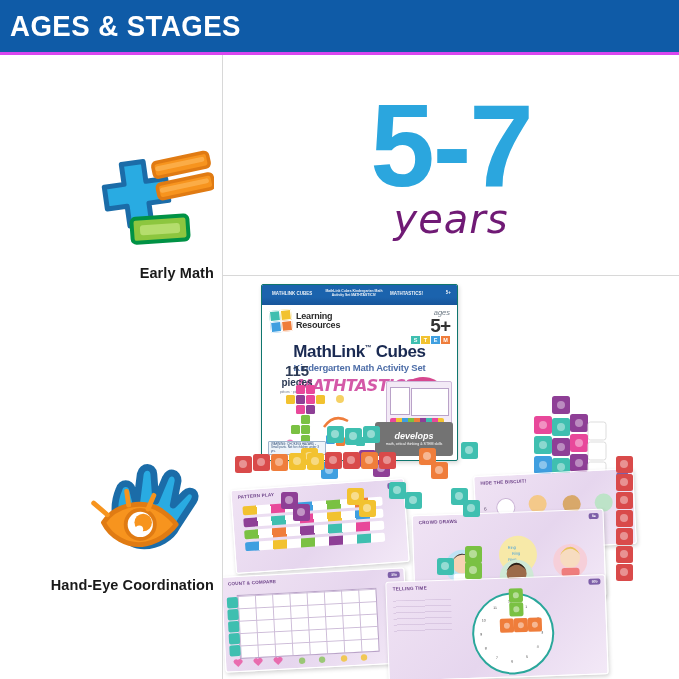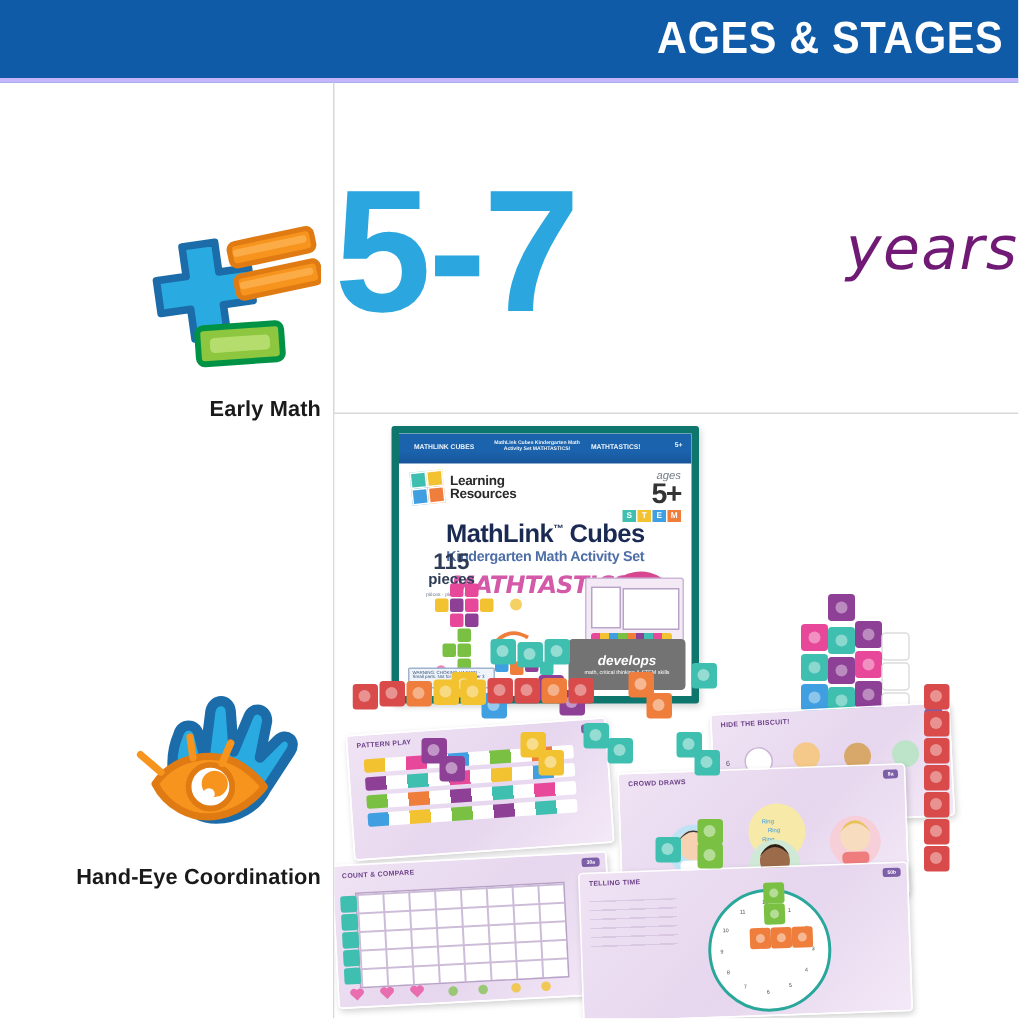--- a/index.html
+++ b/index.html
@@ -9,22 +9,22 @@
     font-family:"Liberation Sans", sans-serif;
     overflow:hidden;
     position:relative;
   }
   #page{position:relative;width:679px;height:679px;overflow:hidden;background:#fff;}
 
   
   .banner{
     position:absolute;left:0;top:0;width:679px;height:52px;
     background:#0f5ba7;
-    border-bottom:3px solid #c4b5fd;
-    display:flex;align-items:center;justify-content:flex-end;
+    border-bottom:3px solid #d946ef;
+    display:flex;align-items:center;justify-content:flex-start;
   }
   .banner-title{
     color:#ffffff;
     font-family:"Liberation Sans Narrow","Liberation Sans",sans-serif;
     font-weight:bold;
     font-size:30px;
     letter-spacing:0.5px;
     transform:scaleX(0.92);
     text-transform:uppercase;
     white-space:nowrap;
@@ -59,22 +59,22 @@
   }
   .feature-label{
     font-size:14.5px;font-weight:bold;color:#1a1a1a;
     text-align:center;line-height:1.3;
     letter-spacing:0.1px;
   }
 
   
   .age-panel{
     position:absolute;left:223px;top:55px;width:456px;height:220px;
-    display:flex;
-    align-items:center;justify-content:space-between;
+    display:flex;flex-direction:column;
+    align-items:center;justify-content:center;
   }
   .age-range{
     color:#2ba6de;
     font-family:"Liberation Sans","DejaVu Sans",sans-serif;
     font-weight:bold;
     font-size:116px;
     line-height:0.88;
     letter-spacing:-2px;
     margin-top:4px;
   }
@@ -94,21 +94,21 @@
     position:absolute;left:223px;top:276px;width:456px;height:403px;
     overflow:hidden;
     background:#ffffff;
   }
   .product-stage{position:absolute;left:0;top:0;width:456px;height:403px;}
 
   
   .box{
     position:absolute;left:38px;top:8px;width:195px;height:175px;
     background:#ffffff;
-    border:5px solid #0f766e;
+    border:1px solid #0f766e;
     border-radius:2px;
     box-shadow:1px 2px 4px rgba(0,0,0,0.16);
     overflow:hidden;
   }
   .box-topface{
     position:absolute;left:0;top:0;width:195px;height:20px;
     background:linear-gradient(180deg,#1b63ad 0%,#1b63ad 60%,#17559a 100%);
     overflow:hidden;
   }
   .box-topface .tt{

